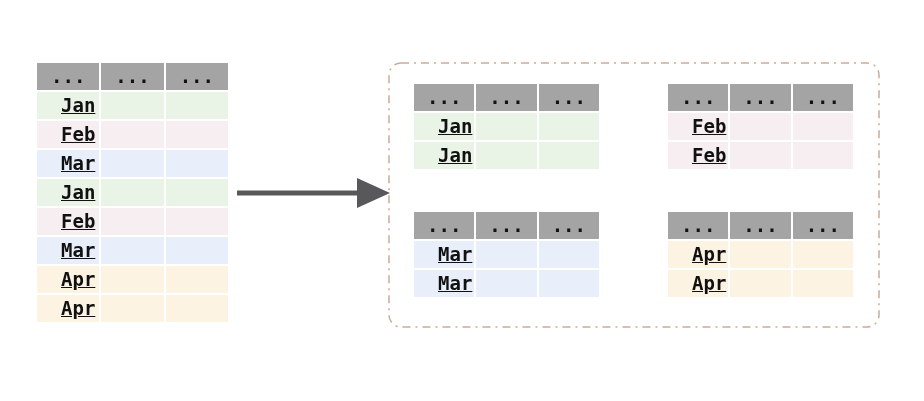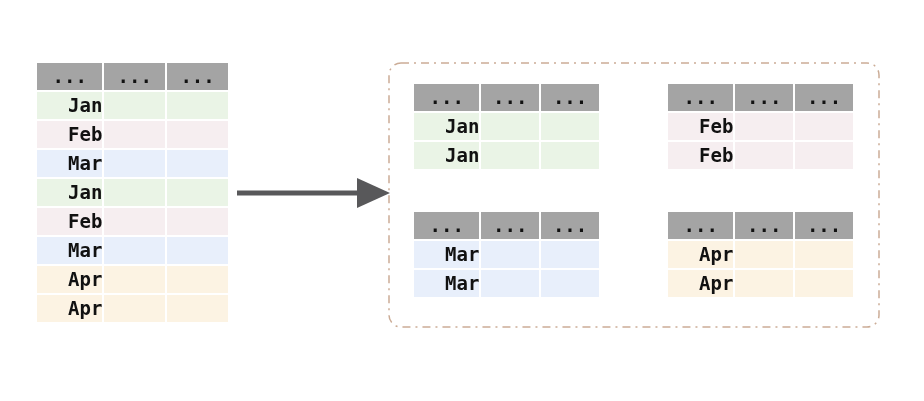--- a/index.html
+++ b/index.html
@@ -20,21 +20,21 @@
     grid-auto-rows: 27px;
   }
   .cell {
     display: flex;
     align-items: center;
     font-size: 19px;
     line-height: 1;
     white-space: pre;
   }
   .cell.header { justify-content: center; }
-  .cell.data { padding-left: 31px; }
+  .cell.data { padding-left: 24px; text-decoration: underline; }
   #source-table { left: 37px; top: 63px; width: 191px; }
   .panel { position: absolute; left: 388px; top: 62px; width: 492px; height: 266px; }
   .panel-border-svg { position: absolute; left: 0; top: 0; }
   .mini { width: 185px; }
   #group-0 { left: 26px;  top: 22px; }
   #group-1 { left: 280px; top: 22px; }
   #group-2 { left: 26px;  top: 150px; }
   #group-3 { left: 280px; top: 150px; }
   .arrow-svg { position: absolute; left: 235px; top: 176px; }
 </style>

